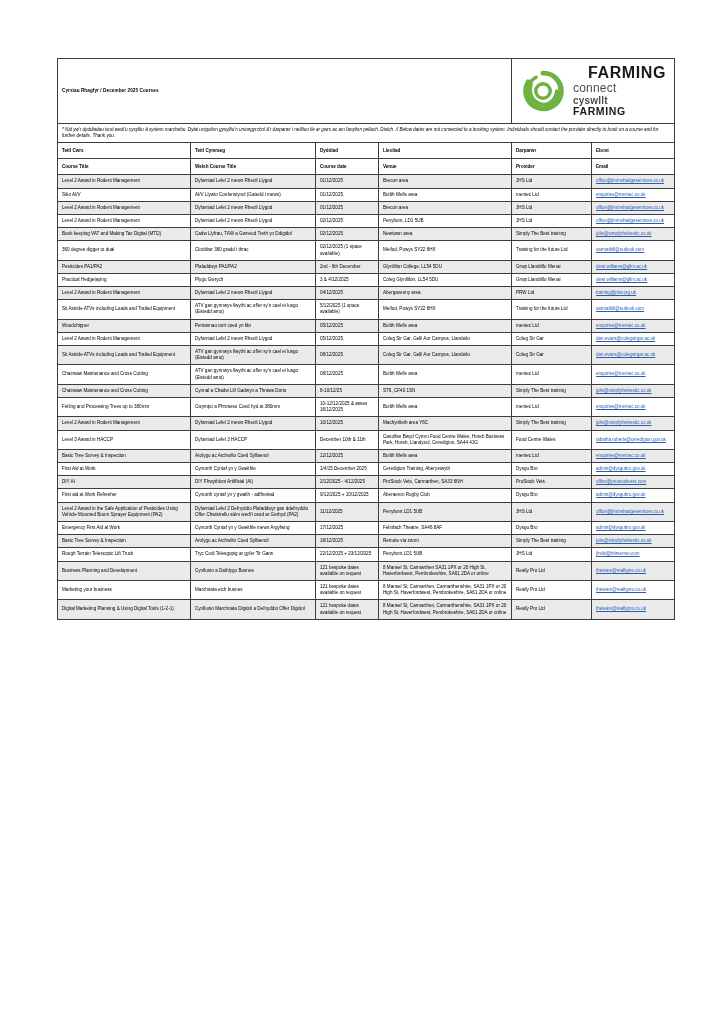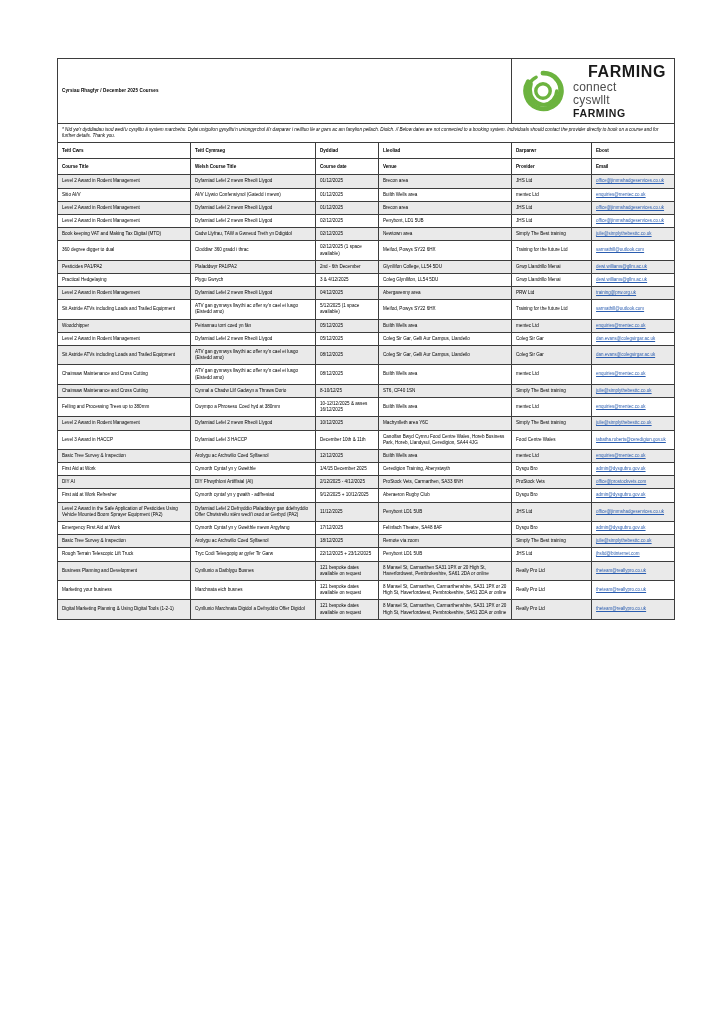--- a/index.html
+++ b/index.html
@@ -58,21 +58,21 @@
     height: 58px;
   }
   .logo-mark { width: 44px; height: 44px; flex: none; }
   .logo-text {
     text-align: left;
     line-height: 1.12;
     font-family: "Liberation Sans", sans-serif;
   }
   .lt-1 { font-size: 16px; font-weight: bold; letter-spacing: 0.6px; color:#1a1a1a;margin-left:15px;}
   .lt-2 { font-size: 12px; color:#4d4d4d; letter-spacing: 0.2px;}
-  .lt-3 { font-size: 12px; color:#4d4d4d; letter-spacing: 0.2px;}
+  .lt-3 { font-size: 10px; color:#4d4d4d; letter-spacing: 0.2px; font-weight: bold;}
   .lt-4 { font-size: 10.5px; font-weight: bold; letter-spacing: 0.6px; color:#1a1a1a;}
 
   .notice-cell {
     font-size: 5.2px;
     line-height: 1.75;
     padding: 5px 6px 5px 5px;
     font-style: italic;
   }
   
   .hdr td {

